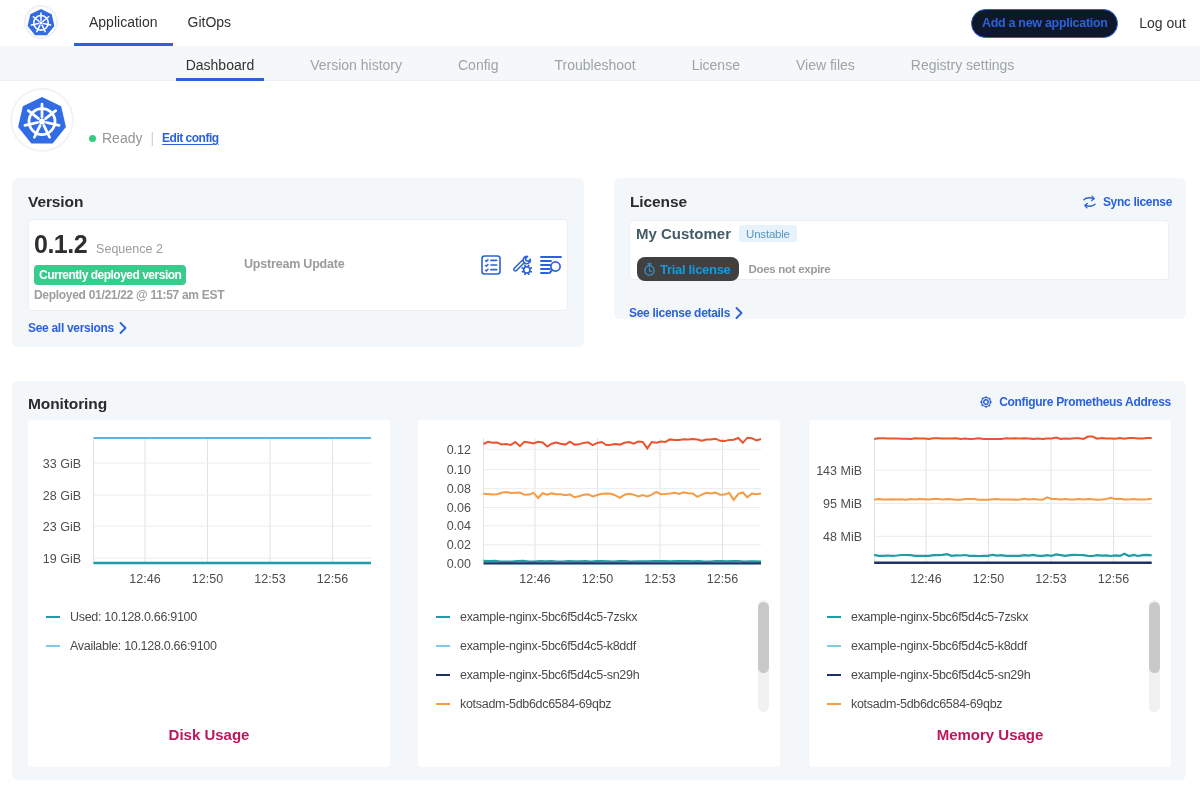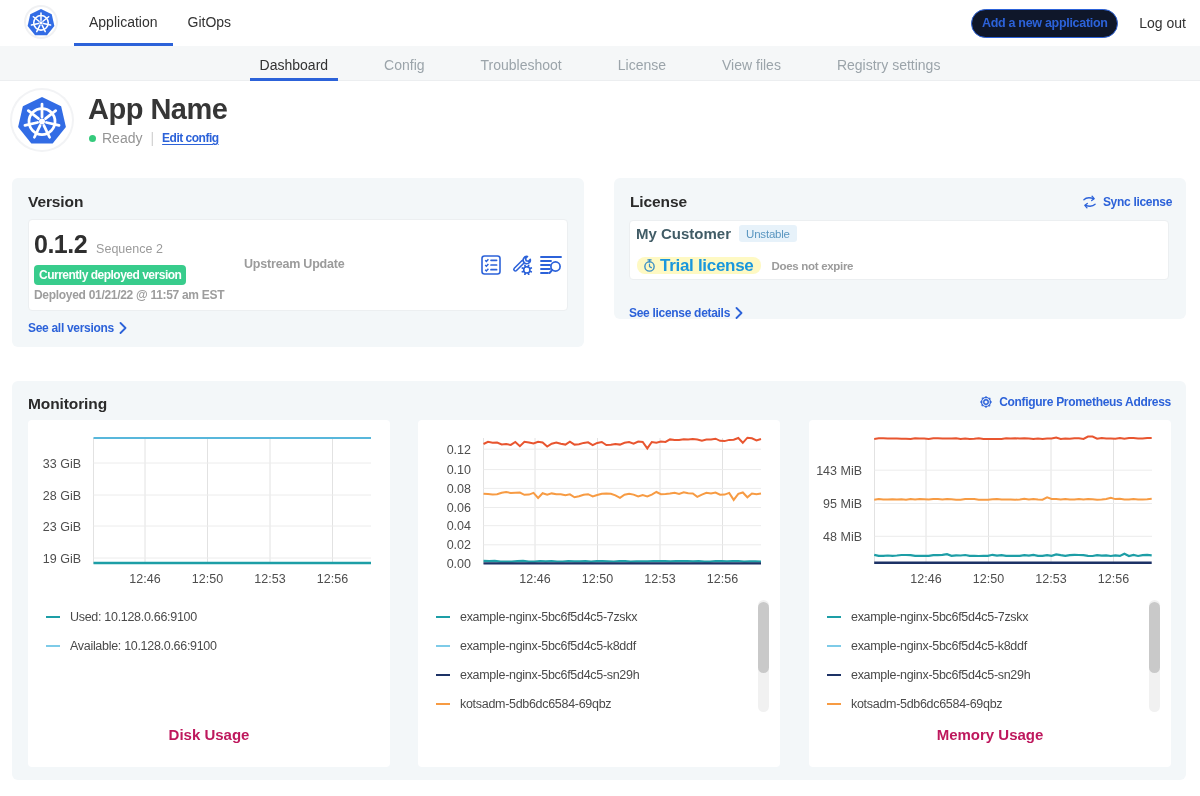--- a/index.html
+++ b/index.html
@@ -46,21 +46,21 @@
 .verseq { font-size:12.5px; color:#9b9b9b; margin-left:9px; }
 .depbadge { display:inline-block; background:#38cc8c; color:#fff; font-size:12px; font-weight:700; letter-spacing:-0.5px; border-radius:4px; padding:3px 5px; }
 .depdate { font-size:12px; font-weight:700; color:#9d9d9d; letter-spacing:-0.3px; }
 .upstream { font-size:12.5px; font-weight:700; color:#9b9b9b; letter-spacing:-0.2px; }
 
 
 .custline { display:flex; align-items:center; }
 .custname { font-size:15px; font-weight:700; color:#415c66; letter-spacing:0; }
 .unstable { background:#e7f2fa; color:#5a96c0; font-size:11.5px; font-weight:500; letter-spacing:-0.2px; border-radius:3px; padding:2.5px 7px; margin-left:8px; }
 .trialrow { display:flex; align-items:center; margin-top:9px; }
-.trialpill { display:flex; align-items:center; background:#fef9c3; color:#1a97dc; font-size:17px; font-weight:700; letter-spacing:-0.3px; border-radius:8px; padding:0 8px 0 6px; height:17px; }
+.trialpill { display:flex; align-items:center; background:#404040; color:#1a97dc; font-size:13px; font-weight:700; letter-spacing:-0.3px; border-radius:8px; padding:0 8px 0 6px; height:24px; }
 .trialpill svg { margin-right:4px; }
 .noexpire { font-size:11.5px; font-weight:600; color:#9b9b9b; letter-spacing:-0.3px; margin-left:10px; }
 
 
 .monitor { position:absolute; left:12px; top:381px; width:1174px; height:399px; background:#f3f7f9; border-radius:6px; }
 .mon-hd { position:absolute; left:16px; right:15px; top:14px; display:flex; align-items:center; justify-content:space-between; }
 .mon-hd h2 { font-size:15.5px; font-weight:700; color:#2b2b2b; letter-spacing:-0.1px; }
 .chartcard { position:absolute; top:39px; width:362px; height:347px; background:#fff; border-radius:4px; }
 .ctitle { position:absolute; top:306px; width:100%; text-align:center; font-size:15px; font-weight:700; color:#be185d; }
 .legend { position:absolute; left:0; top:182px; width:100%; }
@@ -94,20 +94,21 @@
     <div class="navtab active">Application</div>
     <div class="navtab">GitOps</div>
   </div>
   <div class="topright">
     <button class="addbtn">Add a new application</button>
     <span class="logout">Log out</span>
   </div>
 </div>
 <div class="subnav">
   <div class="subtab active">Dashboard</div>
+  <div class="subtab">Version history</div>
   <div class="subtab">Config</div>
   <div class="subtab">Troubleshoot</div>
   <div class="subtab">License</div>
   <div class="subtab">View files</div>
   <div class="subtab">Registry settings</div>
 </div>
 <div class="apphead">
   <div class="appicon">
       <svg width="50" height="50" viewBox="0 0 100 100">
         <polygon points="50.0,4.0 88.3,22.4 97.8,63.9 71.3,97.1 28.7,97.1 2.2,63.9 11.7,22.4" fill="#326ce5"></polygon>
@@ -117,21 +118,20 @@
 <line x1="57.0" y1="47.4" x2="77.4" y2="31.2"></line>
 <line x1="58.8" y1="55.0" x2="84.1" y2="60.8"></line>
 <line x1="53.9" y1="61.1" x2="65.2" y2="84.5"></line>
 <line x1="46.1" y1="61.1" x2="34.8" y2="84.5"></line>
 <line x1="41.2" y1="55.0" x2="15.9" y2="60.8"></line>
 <line x1="43.0" y1="47.4" x2="22.6" y2="31.2"></line>
 </g>
 <circle cx="50" cy="53" r="6" fill="#fff"></circle>
       </svg>
     </div>
-  <div class="apptitle">App Name</div>
   <div class="appstatus">
     <span class="greendot"></span>
       <span class="ready">Ready</span>
     <span class="statsep">|</span>
     <span class="editcfg">Edit config</span>
   </div>
 </div>
 <div class="cardrow">
   <div class="card" style="left:12px; top:0; width:572px; height:169px;">
     <div class="card-hd">

